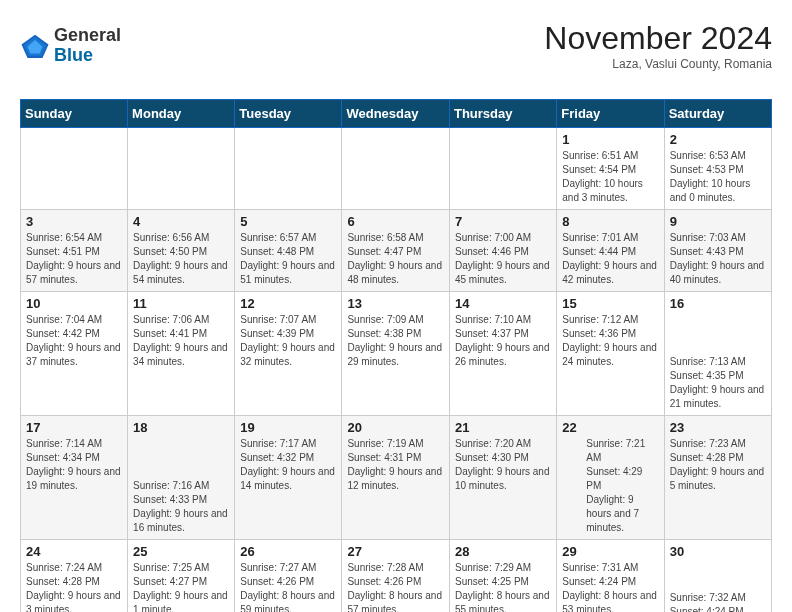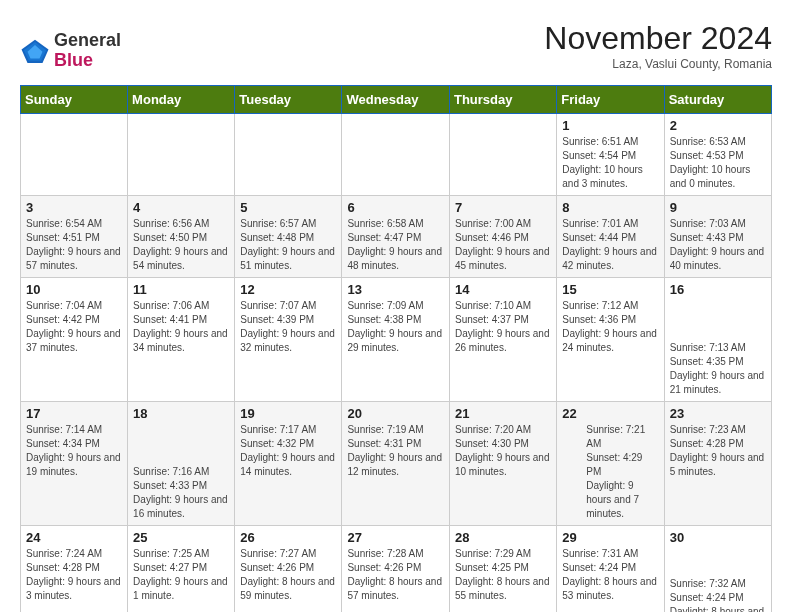--- a/index.html
+++ b/index.html
@@ -6,35 +6,35 @@
     body {
       font-family: Arial, sans-serif;
       background: #fff;
       width: 792px;
       min-height: 612px;
       padding: 20px;
     }
     .header {
       display: flex;
       justify-content: space-between;
-      align-items: flex-end;
-      margin-bottom: 14px;
+      align-items: center;
+      margin-bottom: 28px;
     }
     .logo {
       display: flex;
       align-items: center;
       gap: 4px;
     }
     .logo-text {
       font-size: 18px;
       font-weight: bold;
       line-height: 1.1;
     }
     .logo-general { color: #333; }
-    .logo-blue { color: #be185d; }
+    .logo-blue { color: #0369a1; }
     .logo-icon {
       width: 30px;
       height: 30px;
     }
     .title-block {
       text-align: right;
     }
     .month-title {
       font-size: 32px;
       font-weight: normal;
@@ -43,21 +43,21 @@
     .location-title {
       font-size: 12px;
       color: #555;
     }
     .calendar {
       width: 100%;
       border-collapse: collapse;
       font-size: 11px;
     }
     .calendar th {
-      background: #4d7c0f;
+      background: #0c4a6e;
       color: #fff;
       padding: 6px 4px;
       text-align: left;
       font-size: 13px;
       font-weight: bold;
       border: 1px solid #1565c0;
     }
     .calendar td {
       vertical-align: top;
       border: 1px solid #ccc;

